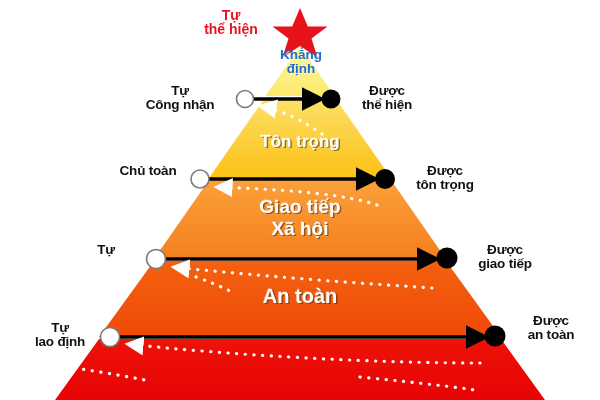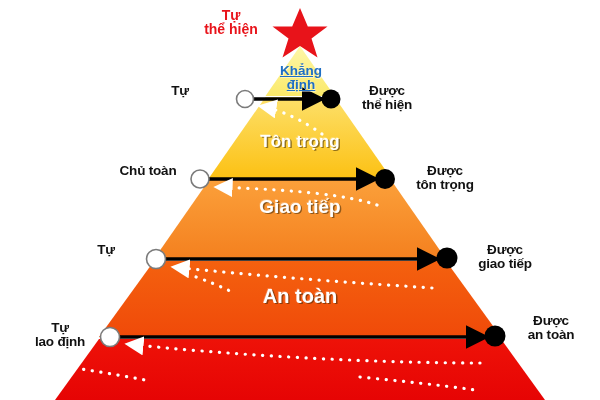--- a/index.html
+++ b/index.html
@@ -91,36 +91,38 @@
       <path d="M360,377 C400,381 440,385 475,390"></path>
       <path d="M196,277 C210,282 222,287 232,292"></path>
     </g>
   </svg>
 
   <div class="toplabel" style="left:186px;top:8px;width:90px;">
     <div>Tự</div>
     <div>thể hiện</div>
   </div>
 
-  <div class="affirm" style="left:266px;top:64px;width:70px;text-decoration:underline;">
+  <div class="affirm" style="left:266px;top:48px;width:70px;">
     <div>Khẳng</div>
     <div>định</div>
   </div>
 
   <div class="bandlabel" style="left:240px;top:132px;width:120px;font-size:17px;">Tôn trọng</div>
 
   <div class="bandlabel" style="left:225px;top:196px;width:150px;font-size:19px;line-height:1.15;">
     <div>Giao tiếp</div>
+    <div>Xã hội</div>
   </div>
 
   <div class="bandlabel" style="left:225px;top:285px;width:150px;font-size:20px;">An toàn</div>
 
 
   <div class="sidelabel left" style="left:128px;top:84px;width:104px;">
     <div>Tự</div>
+    <div>Công nhận</div>
   </div>
   <div class="sidelabel right" style="left:345px;top:84px;width:84px;">
     <div>Được</div>
     <div>thể hiện</div>
   </div>
 
   <div class="sidelabel left" style="left:100px;top:164px;width:96px;">
     <div>Chủ toàn</div>
   </div>
   <div class="sidelabel right" style="left:398px;top:164px;width:94px;">

